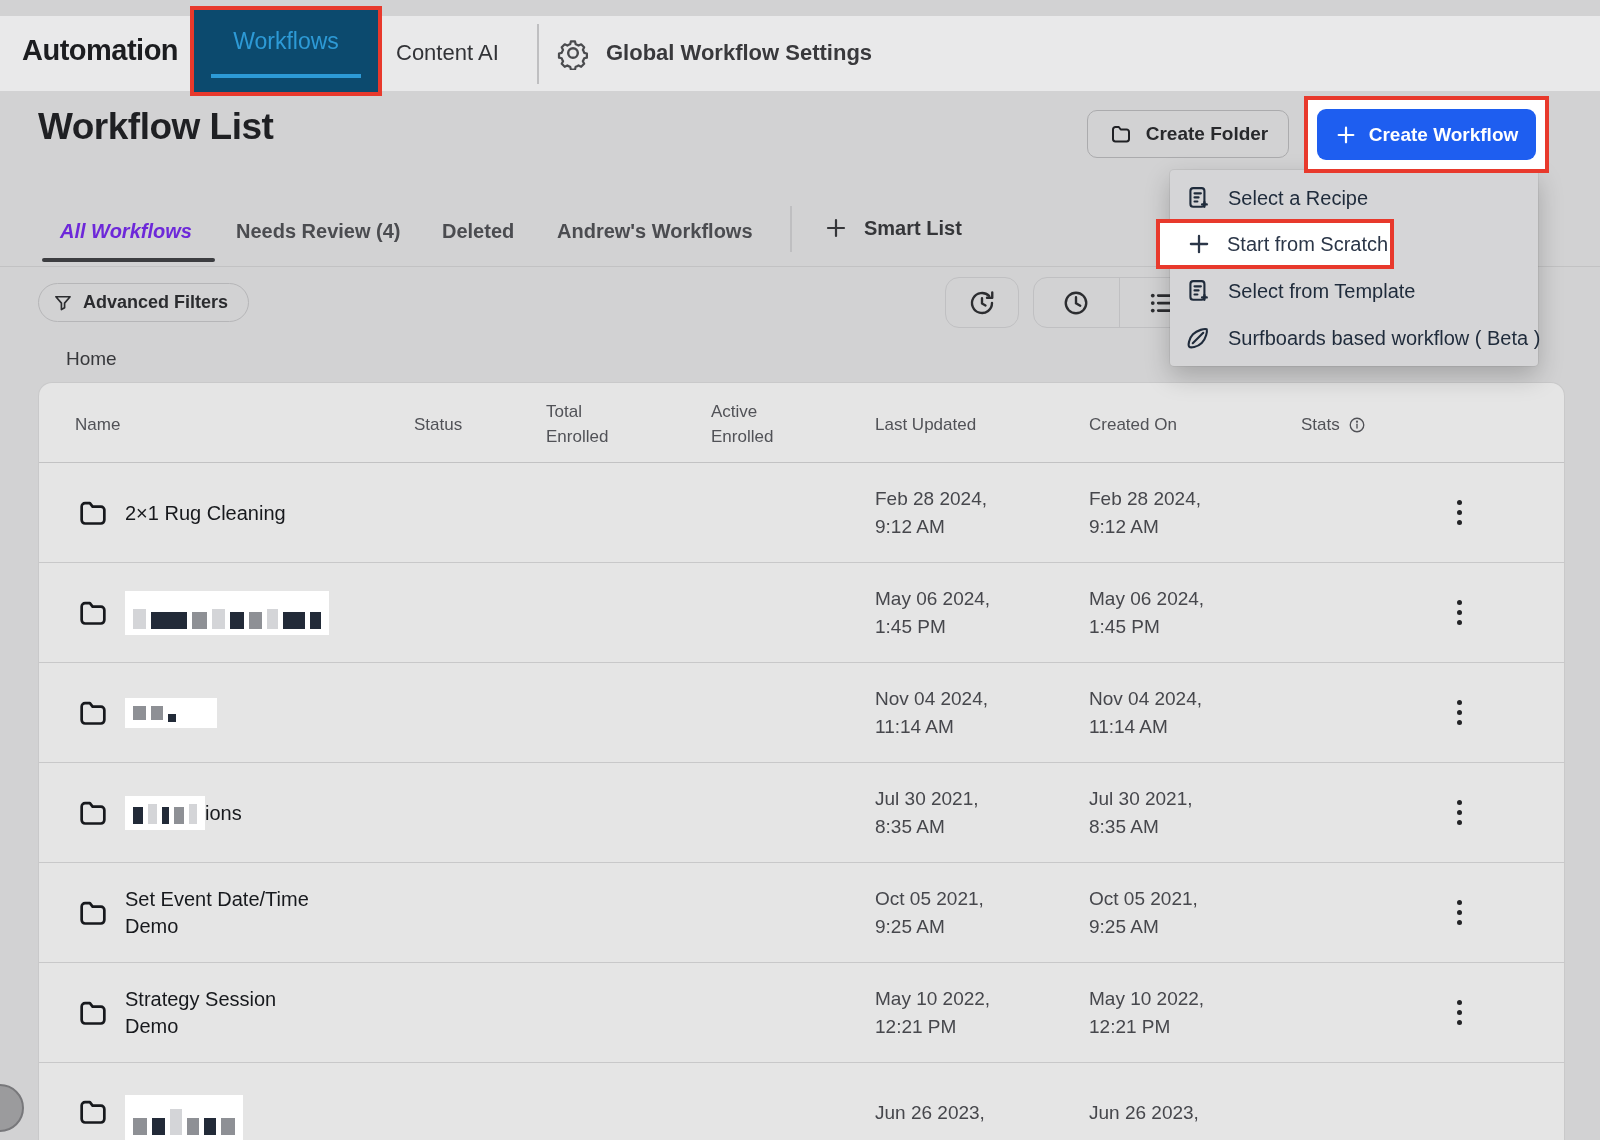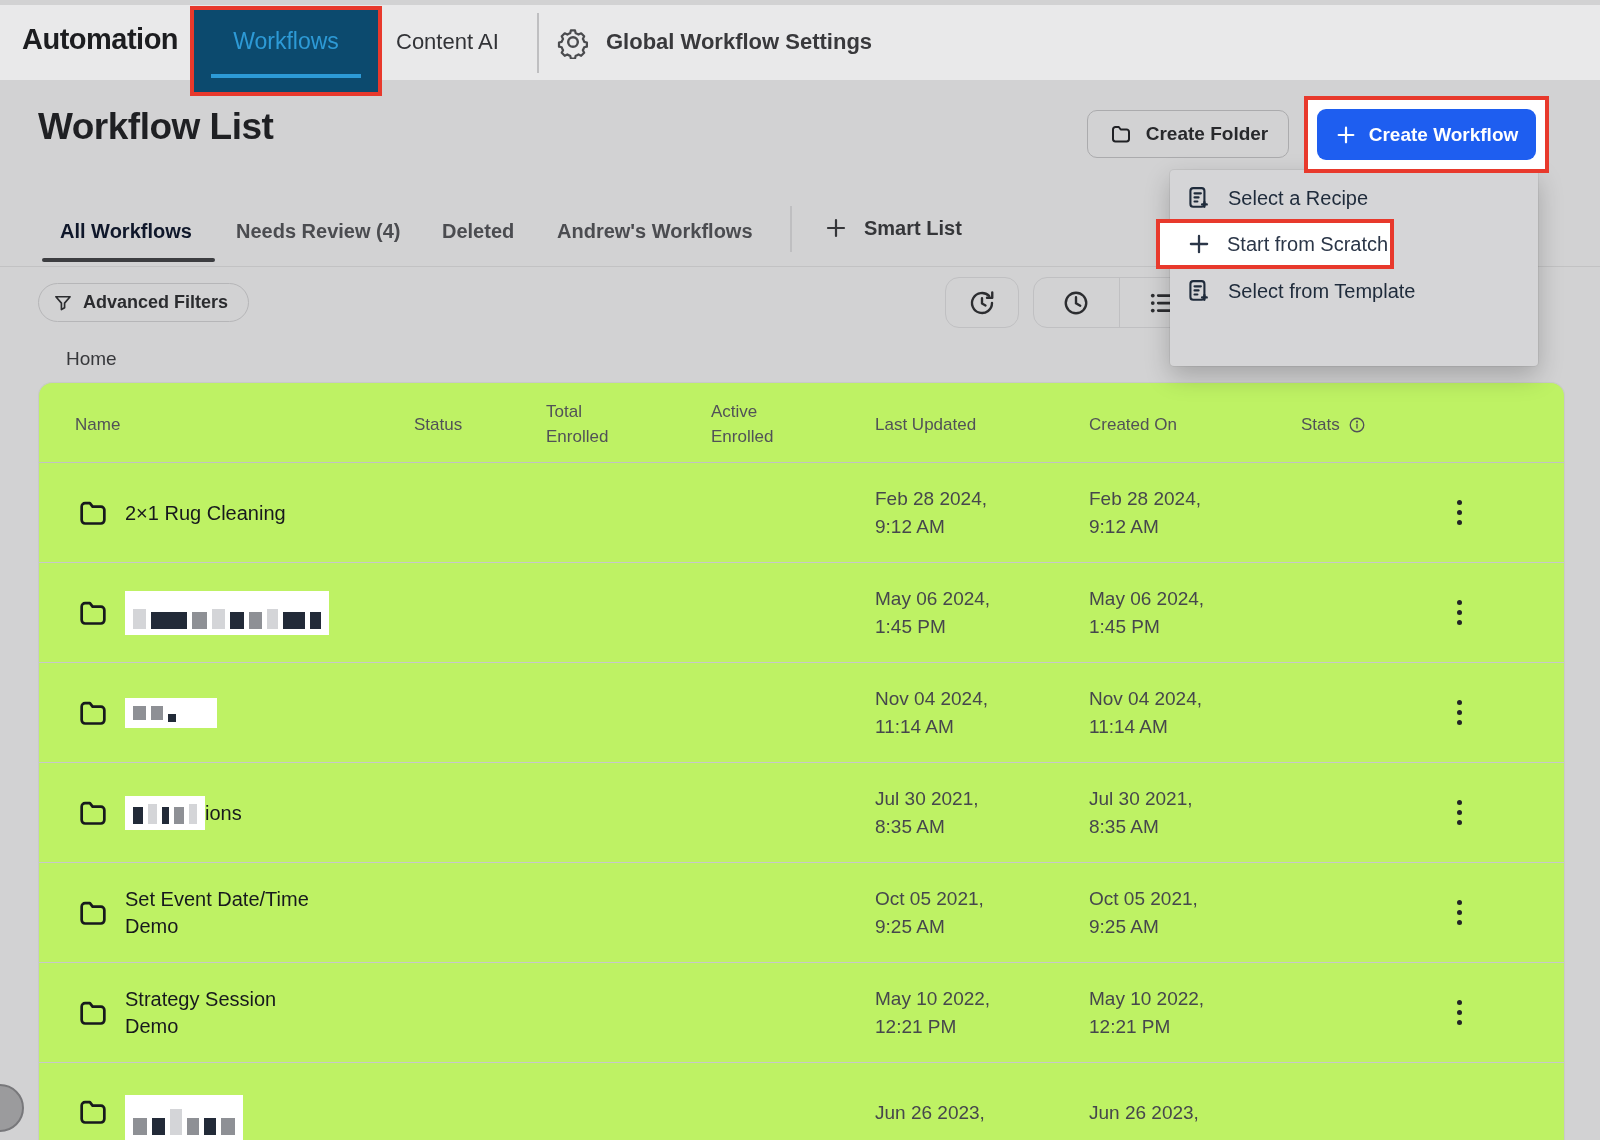--- a/index.html
+++ b/index.html
@@ -7,21 +7,21 @@
   body {
     font-family:"Liberation Sans", sans-serif;
     background:#d2d2d3;
     color:#222326;
     position:relative;
   }
   svg { display:block; }
 
   
   .topbar {
-    position:absolute; left:0; top:5px; width:1600px; height:76px;
+    position:absolute; left:0; top:16px; width:1600px; height:76px;
     background:#e9e9ea; border-bottom:1px solid #d2d2d3;
   }
   .app-title {
     position:absolute; left:22px; top:18px;
     font-size:29px; font-weight:700; color:#1c1d20; letter-spacing:-0.5px;
   }
   .wf-tab-box {
     position:absolute; left:190px; top:6px; width:192px; height:90px;
     background:#0c4a6e; border:4px solid #e8392c; z-index:30;
   }
@@ -61,21 +61,21 @@
   .btn-create-workflow {
     position:absolute; left:9px; top:9px; right:9px; bottom:9px;
     background:#1e5ef0; border:none; border-radius:9px;
     display:flex; align-items:center; justify-content:center; gap:12px;
     font-family:inherit; font-size:19px; font-weight:600; color:#ffffff; cursor:pointer;
   }
 
   
   .ftabs { position:absolute; left:0; top:210px; width:1600px; height:56px; }
   .ftab { position:absolute; top:10px; font-size:20px; font-weight:600; color:#4b4c50; cursor:pointer; }
-  .ftab.active { color:#0f172a; }
+  .ftab.active { color:#6d28d9;font-style:italic; }
   .ftab-underline { position:absolute; left:42px; top:48px; width:173px; height:4px; background:#3c3d40; border-radius:2px; }
   .ftabs-line { position:absolute; left:0; right:0; top:56px; height:1px; background:#c2c2c3; }
   .ftab-divider { position:absolute; left:790px; top:-4px; width:2px; height:46px; background:#bfbfc1; }
   .smart-list { position:absolute; left:824px; top:6px; display:flex; align-items:flex-end; gap:16px; cursor:pointer; }
   .smart-list-label { font-size:20px; font-weight:600; color:#353639; }
 
   
   .btn-adv-filters {
     position:absolute; left:38px; top:283px; height:39px; padding:0 20px 0 14px;
     border:1.5px solid #b6b6b8; border-radius:20px; background:transparent;
@@ -92,21 +92,21 @@
     border:1.5px solid #c0c0c2; border-radius:14px; display:flex;
   }
   .view-seg { flex:1; display:flex; align-items:center; justify-content:center; cursor:pointer; }
   .view-seg + .view-seg { border-left:1.5px solid #c0c0c2; }
 
   .breadcrumb { position:absolute; left:66px; top:348px; font-size:19px; color:#37383b; }
 
   
   .card {
     position:absolute; left:38px; top:382px; width:1527px; height:758px;
-    background:#bef264; border:1px solid #c9c9ca; border-bottom:none;
+    background:#e5e5e5; border:1px solid #c9c9ca; border-bottom:none;
     border-radius:14px 14px 0 0; overflow:hidden;
   }
   .thead { position:relative; height:80px; border-bottom:1px solid #c2c2c3; }
   .th { position:absolute; font-size:17px; color:#515257; top:29px; line-height:25px; }
   .th.wrap2 { top:16px; width:90px; }
   .th-name   { left:36px; }
   .th-status { left:355px;margin-left:20px; }
   .th-total  { left:507px; }
   .th-active { left:672px; }
   .th-last   { left:836px; }
@@ -497,20 +497,29 @@
   <div class="menu-item mi-3">
     <span>
       <svg width="28" height="28" viewBox="0 0 24 24" fill="none" stroke="#1f2b3b" stroke-width="1.8" stroke-linecap="round" stroke-linejoin="round">
         <rect x="5.5" y="3.5" width="12" height="16" rx="2.4"></rect>
         <path d="M9 8h5.5M9 11.5h3.5M9 15h2.5"></path>
         <path d="M17.5 15.5v4M15.5 17.5h4" stroke-width="2"></path>
       </svg>
     </span>
     <span class="menu-item-label">Select from Template</span>
   </div>
+  <div class="menu-item mi-4">
+    <span>
+      <svg width="28" height="28" viewBox="0 0 24 24" fill="none" stroke="#1f2b3b" stroke-width="1.8" stroke-linecap="round" stroke-linejoin="round">
+        <path d="M4.5 19.5c-1-1-.6-6.9 3.2-10.7C11.5 5 17.6 4 19.5 4.5 20 6.4 19 12.5 15.2 16.3 11.4 20.1 5.5 20.5 4.5 19.5Z"></path>
+        <path d="M7.5 16.5 16.5 7.5"></path>
+      </svg>
+    </span>
+    <span class="menu-item-label">Surfboards based workflow ( Beta )</span>
+  </div>
 </div>
 
 <div class="sfs-box">
   <span>
     <svg width="26" height="26" viewBox="0 0 24 24" fill="none" stroke="#2b3648" stroke-width="2.1" stroke-linecap="round">
       <path d="M12 4.5v15M4.5 12h15"></path>
     </svg>
   </span>
   <span class="sfs-label">Start from Scratch</span>
 </div>

